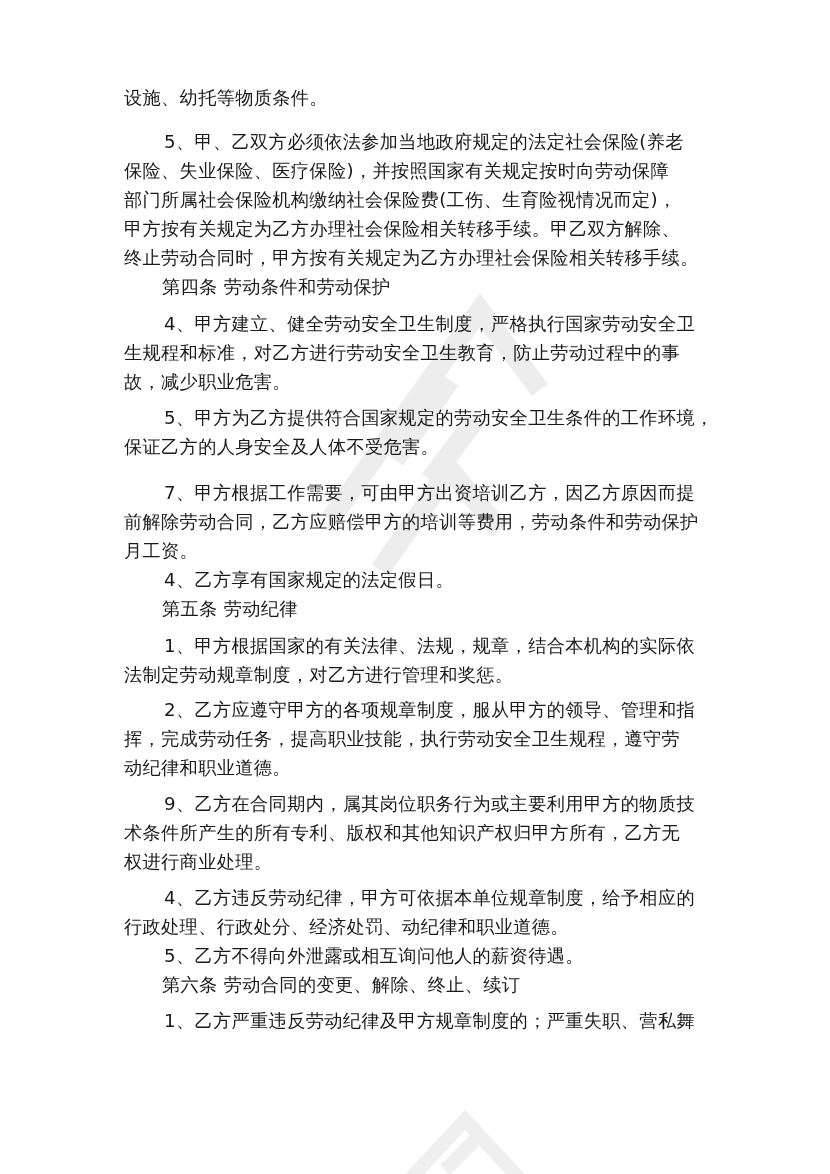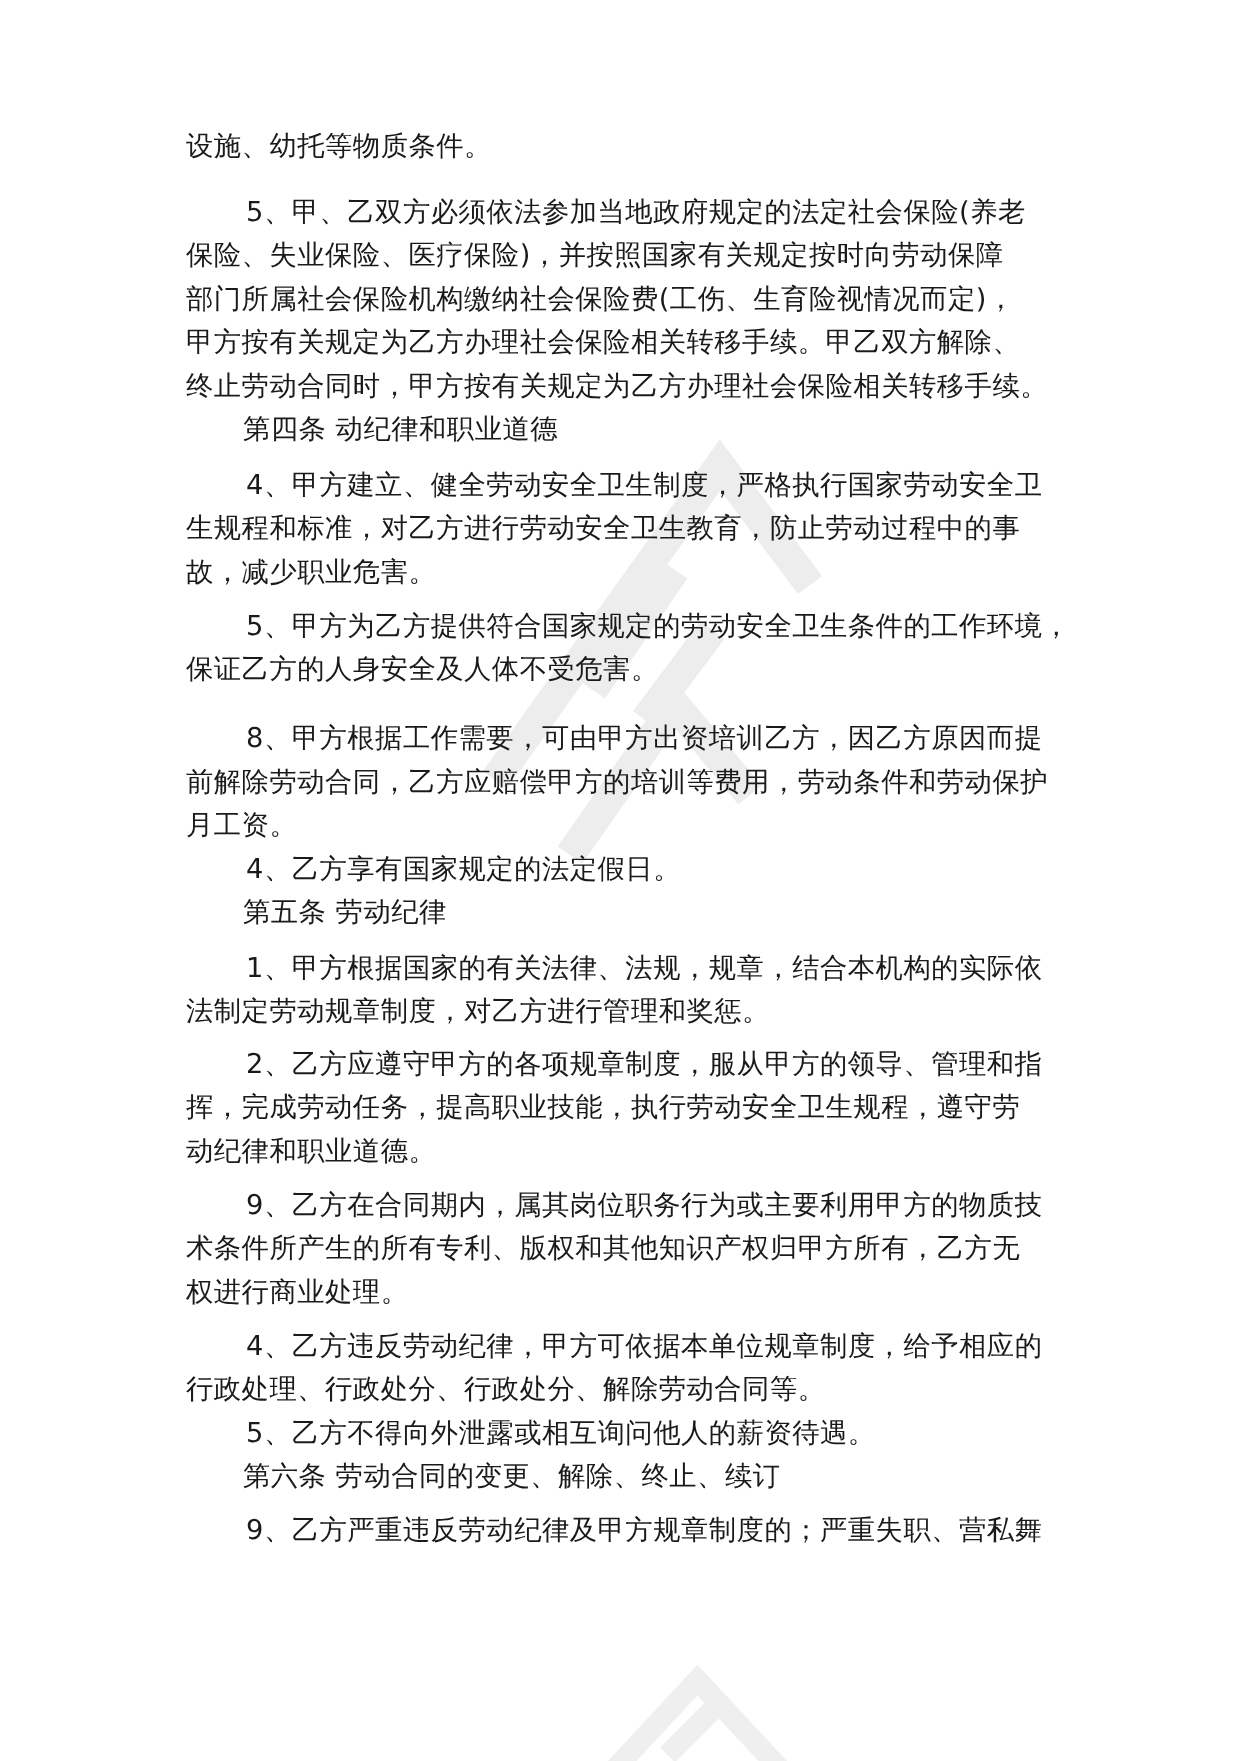--- a/index.html
+++ b/index.html
@@ -74,38 +74,38 @@
     </g>
   </svg>
 
   <div class="content">
     <div class="line" style="top:0px">设施、幼托等物质条件。</div>
     <div class="line indent-num" style="top:44px">5、甲、乙双方必须依法参加当地政府规定的法定社会保险(养老</div>
     <div class="line" style="top:73px">保险、失业保险、医疗保险)，并按照国家有关规定按时向劳动保障</div>
     <div class="line" style="top:102px">部门所属社会保险机构缴纳社会保险费(工伤、生育险视情况而定)，</div>
     <div class="line" style="top:131px">甲方按有关规定为乙方办理社会保险相关转移手续。甲乙双方解除、</div>
     <div class="line" style="top:160px">终止劳动合同时，甲方按有关规定为乙方办理社会保险相关转移手续。</div>
-    <div class="line indent" style="top:189px">第四条 动纪律和职业道德</div>
+    <div class="line indent" style="top:189px">第四条 劳动条件和劳动保护</div>
     <div class="line indent-num" style="top:226px">4、甲方建立、健全劳动安全卫生制度，严格执行国家劳动安全卫</div>
     <div class="line" style="top:255px">生规程和标准，对乙方进行劳动安全卫生教育，防止劳动过程中的事</div>
     <div class="line" style="top:284px">故，减少职业危害。</div>
     <div class="line indent-num" style="top:320px">5、甲方为乙方提供符合国家规定的劳动安全卫生条件的工作环境，</div>
     <div class="line" style="top:349px">保证乙方的人身安全及人体不受危害。</div>
-    <div class="line indent-num" style="top:395px">8、甲方根据工作需要，可由甲方出资培训乙方，因乙方原因而提</div>
+    <div class="line indent-num" style="top:395px">7、甲方根据工作需要，可由甲方出资培训乙方，因乙方原因而提</div>
     <div class="line" style="top:424px">前解除劳动合同，乙方应赔偿甲方的培训等费用，劳动条件和劳动保护</div>
     <div class="line" style="top:453px">月工资。</div>
     <div class="line indent-num" style="top:482px">4、乙方享有国家规定的法定假日。</div>
     <div class="line indent" style="top:511px">第五条 劳动纪律</div>
     <div class="line indent-num" style="top:548px">1、甲方根据国家的有关法律、法规，规章，结合本机构的实际依</div>
     <div class="line" style="top:577px">法制定劳动规章制度，对乙方进行管理和奖惩。</div>
     <div class="line indent-num" style="top:612px">2、乙方应遵守甲方的各项规章制度，服从甲方的领导、管理和指</div>
     <div class="line" style="top:641px">挥，完成劳动任务，提高职业技能，执行劳动安全卫生规程，遵守劳</div>
     <div class="line" style="top:670px">动纪律和职业道德。</div>
     <div class="line indent-num" style="top:706px">9、乙方在合同期内，属其岗位职务行为或主要利用甲方的物质技</div>
     <div class="line" style="top:735px">术条件所产生的所有专利、版权和其他知识产权归甲方所有，乙方无</div>
     <div class="line" style="top:764px">权进行商业处理。</div>
     <div class="line indent-num" style="top:800px">4、乙方违反劳动纪律，甲方可依据本单位规章制度，给予相应的</div>
-    <div class="line" style="top:829px">行政处理、行政处分、行政处分、解除劳动合同等。</div>
+    <div class="line" style="top:829px">行政处理、行政处分、经济处罚、动纪律和职业道德。</div>
     <div class="line indent-num" style="top:858px">5、乙方不得向外泄露或相互询问他人的薪资待遇。</div>
     <div class="line indent" style="top:887px">第六条 劳动合同的变更、解除、终止、续订</div>
-    <div class="line indent-num" style="top:923px">9、乙方严重违反劳动纪律及甲方规章制度的；严重失职、营私舞</div>
+    <div class="line indent-num" style="top:923px">1、乙方严重违反劳动纪律及甲方规章制度的；严重失职、营私舞</div>
   </div>
 </div>
 
 </body></html>

